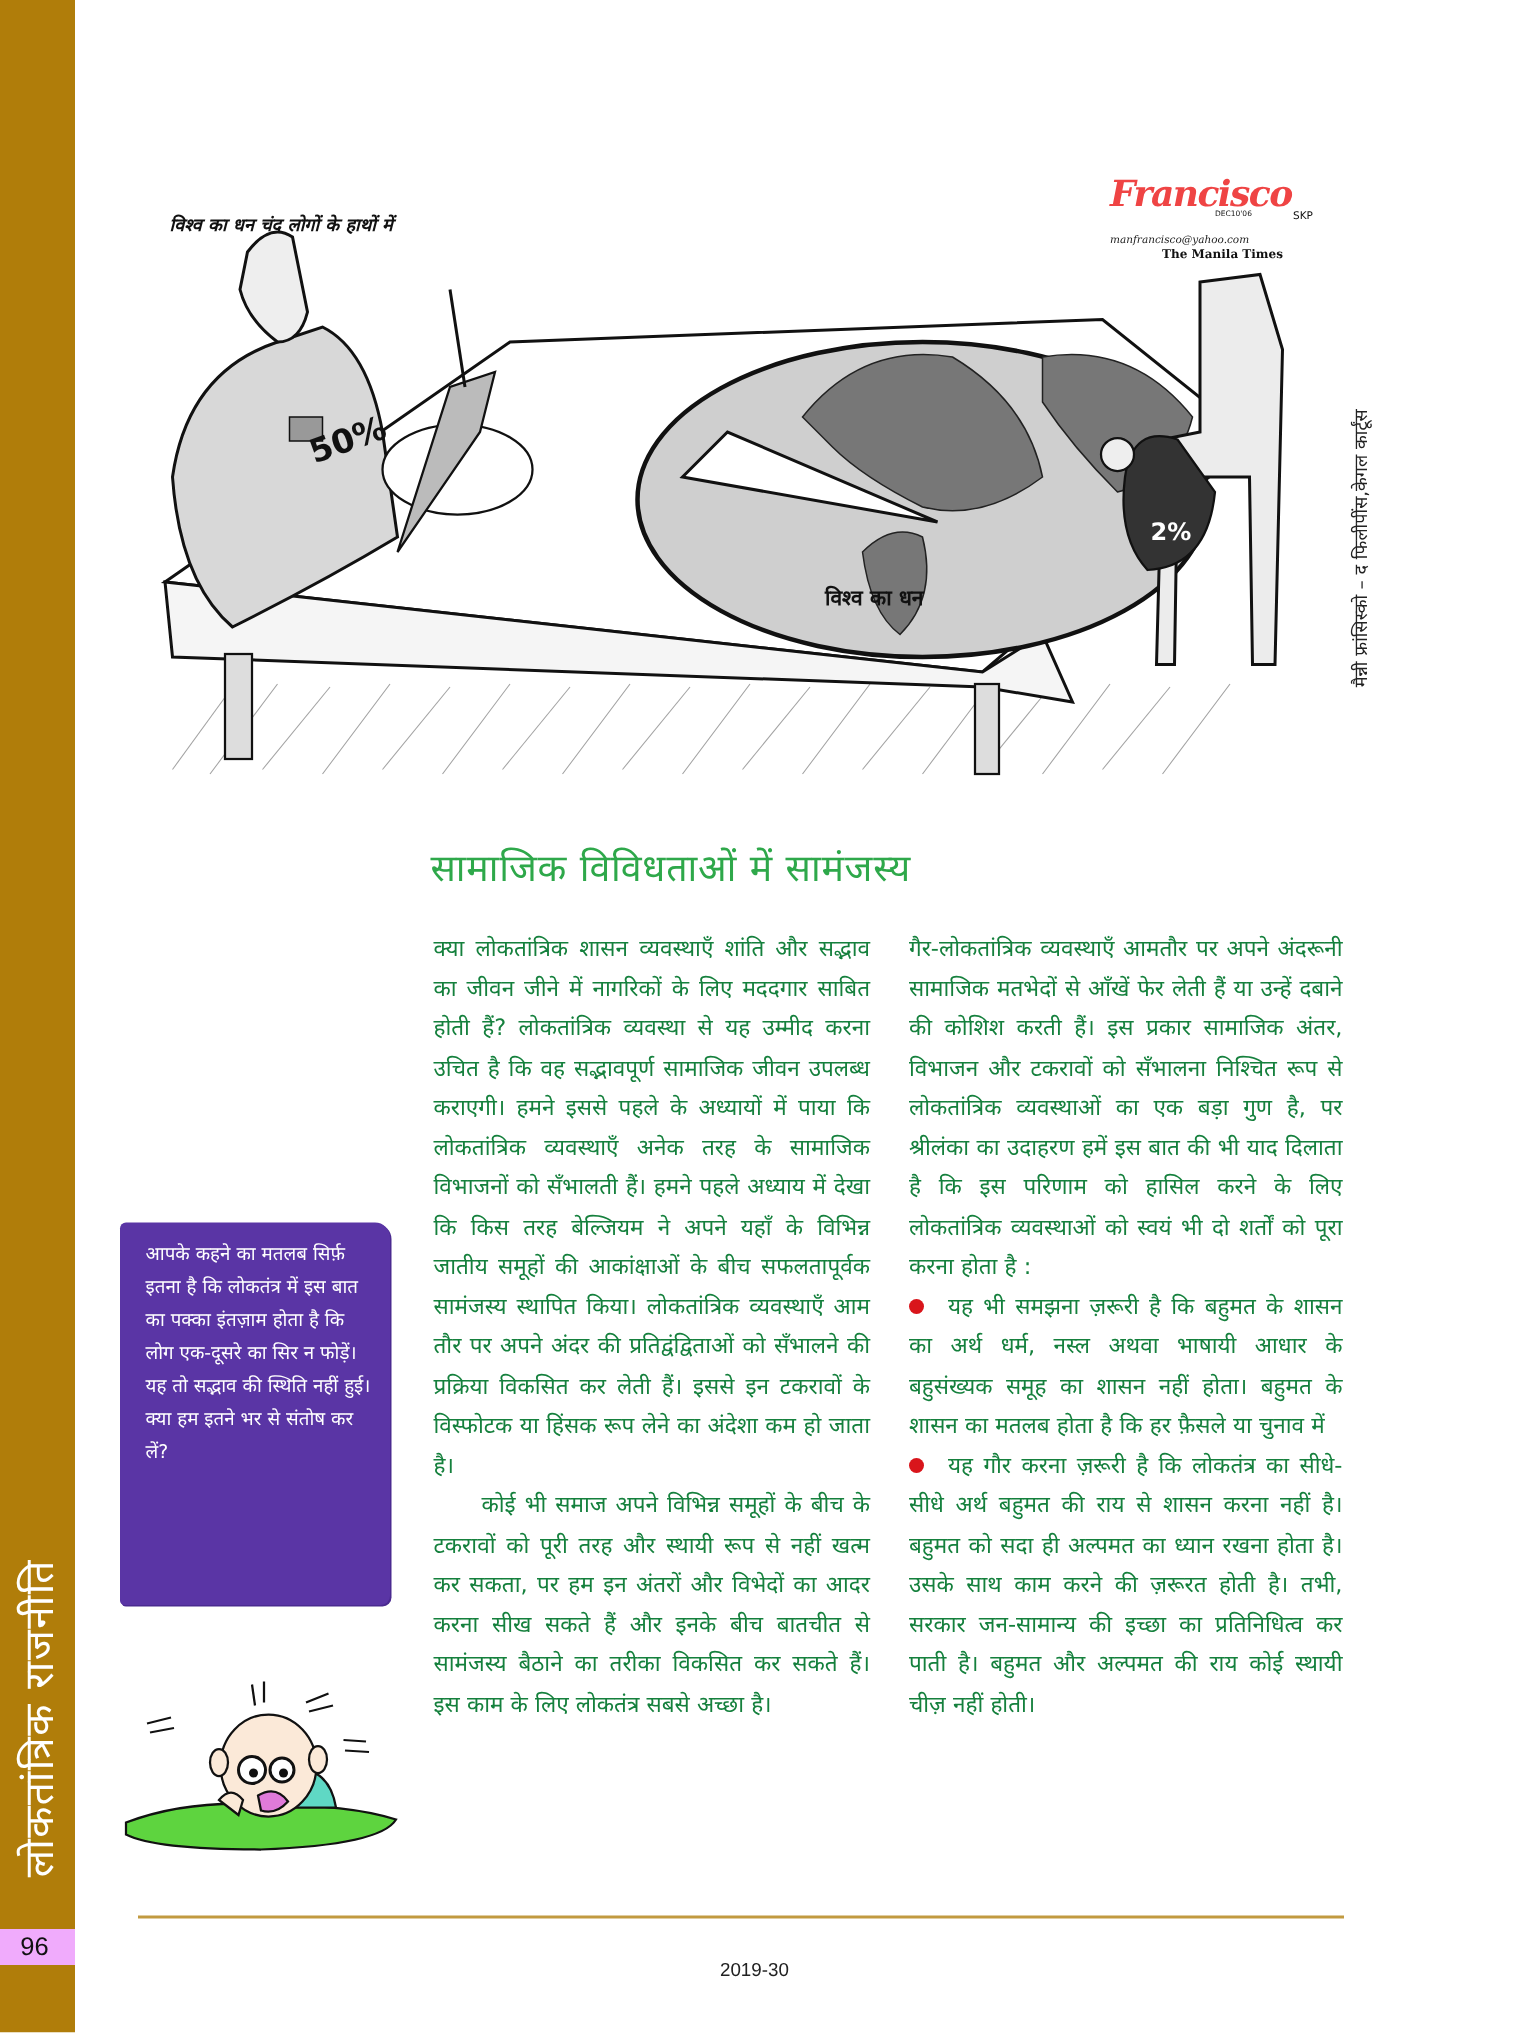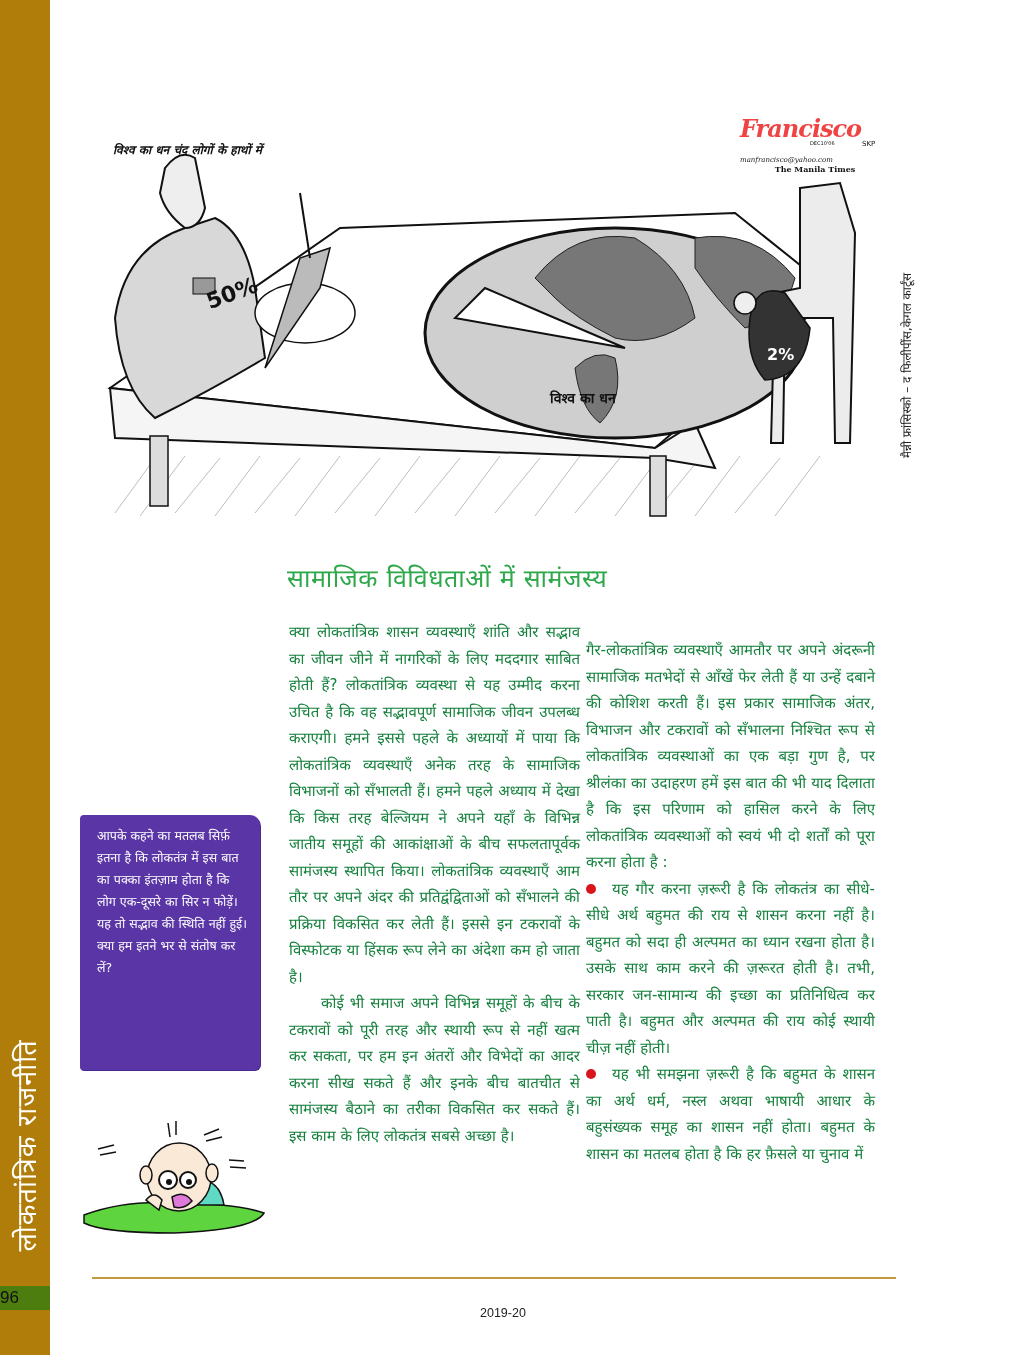--- a/index.html
+++ b/index.html
@@ -2,39 +2,39 @@
 <html><head>
   <meta charset="utf-8">
   <style>
     * { margin: 0; padding: 0; box-sizing: border-box; }
     html, body { width: 1016px; height: 1355px; background: #ffffff; overflow: hidden; }
     body { position: relative; font-family: "DejaVu Sans", sans-serif; color: #1a1a1a; }
 
     .side-band { position: absolute; left: 0; top: 0; width: 50px; height: 1355px; background: #b07d0a; }
     .side-band .vertical-title { position: absolute; left: 4px; top: 1040px; width: 42px; height: 210px; display: flex; align-items: center; justify-content: center; }
     .side-band .vertical-title span { display: block; transform: rotate(-90deg); white-space: nowrap; color: #ffffff; font-family: "DejaVu Sans", sans-serif; font-size: 27px; letter-spacing: 1px; font-weight: 300; }
-    .page-no-box { position: absolute; left: 0; top: 1286px; width: 50px; height: 24px; background: #4d7c0f; text-align: left; padding-right: 4px; font-family: "Liberation Sans", sans-serif; font-size: 17px; line-height: 24px; color: #111; }
+    .page-no-box { position: absolute; left: 0; top: 1286px; width: 50px; height: 24px; background: #f0abfc; text-align: center; padding-right: 4px; font-family: "Liberation Sans", sans-serif; font-size: 17px; line-height: 24px; color: #111; }
 
     .cartoon-caption { position: absolute; left: 93px; top: 141px; font-size: 12px; font-style: italic; font-weight: bold; color: #111; margin-left: 20px; }
     .cartoon { position: absolute; left: 95px; top: 118px; width: 790px; height: 415px; }
     .signature { position: absolute; left: 740px; top: 118px; width: 150px; height: 60px; }
     .sig-scrawl { font-family: "DejaVu Serif", serif; font-style: italic; font-size: 24px; font-weight: bold; letter-spacing: -1px; color: #ef4444; line-height: 22px; }
     .sig-date { position: absolute; left: 70px; top: 22px; font-size: 5px; color: #111; }
     .sig-skp { position: absolute; left: 122px; top: 22px; font-size: 7px; color: #111; text-align: right; }
     .sig-email { font-size: 7px; font-style: italic; color: #222; margin-top: 16px; font-family: "DejaVu Serif", serif; }
     .sig-paper { font-size: 8px; font-weight: bold; font-family: "DejaVu Serif", serif; color: #111; text-align: center; }
     .credit { position: absolute; left: 893px; top: 205px; width: 28px; height: 320px; display: flex; align-items: center; justify-content: center; }
     .credit span { display: block; transform: rotate(-90deg); white-space: nowrap; font-size: 12px; color: #222; }
 
     .section-title { position: absolute; left: 287px; top: 560px; font-size: 25px; color: #2ea84a; font-weight: normal; letter-spacing: 0.5px; }
 
     .col { position: absolute; font-size: 15px; line-height: 26.5px; color: #15803d; text-align: justify; }
     .col p { margin: 0; }
     .col-1 { left: 289px; top: 619px; width: 291px; }
-    .col-2 { left: 586px; top: 619px; width: 289px; margin-top: 18px; }
+    .col-2 { left: 606px; top: 619px; width: 289px; }
     .col-1 .para2 { text-indent: 32px; }
     .bullet-item { position: relative; text-indent: 26px; }
     .bullet-dot { position: absolute; left: 0; top: 8px; width: 10px; height: 10px; border-radius: 50%; background: #d9151b; }
 
     .purple-note { position: absolute; left: 80px; top: 815px; width: 180px; height: 255px; background: #5a35a5; border-radius: 4px 10px 6px 3px; padding: 10px 8px 8px 17px; color: #ffffff; font-size: 12.5px; line-height: 22px; box-shadow: 1px 1px 0 #4a2a90; }
 
     .kid-cartoon { position: absolute; left: 64px; top: 1105px; width: 210px; height: 130px; }
 
     .footer-rule { position: absolute; left: 92px; top: 1277px; width: 804px; height: 2px; background: #c19a40; }
     .footer-year { position: absolute; left: 480px; top: 1306px; font-family: "Liberation Sans", sans-serif; font-size: 12.5px; color: #222; }
@@ -119,25 +119,25 @@
 
 <div class="col col-1">
   <p>क्या लोकतांत्रिक शासन व्यवस्थाएँ शांति और सद्भाव का जीवन जीने में नागरिकों के लिए मददगार साबित होती हैं? लोकतांत्रिक व्यवस्था से यह उम्मीद करना उचित है कि वह सद्भावपूर्ण सामाजिक जीवन उपलब्ध कराएगी। हमने इससे पहले के अध्यायों में पाया कि लोकतांत्रिक व्यवस्थाएँ अनेक तरह के सामाजिक विभाजनों को सँभालती हैं। हमने पहले अध्याय में देखा कि किस तरह बेल्जियम ने अपने यहाँ के विभिन्न जातीय समूहों की आकांक्षाओं के बीच सफलतापूर्वक सामंजस्य स्थापित किया। लोकतांत्रिक व्यवस्थाएँ आम तौर पर अपने अंदर की प्रतिद्वंद्विताओं को सँभालने की प्रक्रिया विकसित कर लेती हैं। इससे इन टकरावों के विस्फोटक या हिंसक रूप लेने का अंदेशा कम हो जाता है।</p>
   <p class="para2">कोई भी समाज अपने विभिन्न समूहों के बीच के टकरावों को पूरी तरह और स्थायी रूप से नहीं खत्म कर सकता, पर हम इन अंतरों और विभेदों का आदर करना सीख सकते हैं और इनके बीच बातचीत से सामंजस्य बैठाने का तरीका विकसित कर सकते हैं। इस काम के लिए लोकतंत्र सबसे अच्छा है।</p>
 </div>
 
 <div class="col col-2">
   <p>गैर-लोकतांत्रिक व्यवस्थाएँ आमतौर पर अपने अंदरूनी सामाजिक मतभेदों से आँखें फेर लेती हैं या उन्हें दबाने की कोशिश करती हैं। इस प्रकार  सामाजिक अंतर, विभाजन और टकरावों को सँभालना निश्चित रूप से लोकतांत्रिक व्यवस्थाओं का एक बड़ा गुण है, पर श्रीलंका का उदाहरण हमें इस बात की भी याद दिलाता है कि इस परिणाम को हासिल करने के लिए लोकतांत्रिक व्यवस्थाओं को स्वयं भी दो शर्तों को पूरा करना होता है :</p>
   <p class="bullet-item">
     <span class="bullet-dot"></span>
-    <span>यह गौर करना ज़रूरी है कि लोकतंत्र का सीधे-सीधे अर्थ बहुमत की राय से शासन करना नहीं है। बहुमत को सदा ही अल्पमत का ध्यान रखना होता है। उसके साथ काम करने की ज़रूरत होती है। तभी, सरकार जन-सामान्य की इच्छा का प्रतिनिधित्व कर पाती है। बहुमत और अल्पमत की राय कोई स्थायी चीज़ नहीं होती।</span>
+    <span>यह भी समझना ज़रूरी है कि बहुमत के शासन का अर्थ धर्म, नस्ल अथवा भाषायी आधार के बहुसंख्यक समूह का शासन नहीं होता। बहुमत के शासन का मतलब होता है कि हर फ़ैसले या चुनाव में</span>
   </p>
   <p class="bullet-item">
     <span class="bullet-dot"></span>
-    <span>यह भी समझना ज़रूरी है कि बहुमत के शासन का अर्थ धर्म, नस्ल अथवा भाषायी आधार के बहुसंख्यक समूह का शासन नहीं होता। बहुमत के शासन का मतलब होता है कि हर फ़ैसले या चुनाव में</span>
+    <span>यह गौर करना ज़रूरी है कि लोकतंत्र का सीधे-सीधे अर्थ बहुमत की राय से शासन करना नहीं है। बहुमत को सदा ही अल्पमत का ध्यान रखना होता है। उसके साथ काम करने की ज़रूरत होती है। तभी, सरकार जन-सामान्य की इच्छा का प्रतिनिधित्व कर पाती है। बहुमत और अल्पमत की राय कोई स्थायी चीज़ नहीं होती।</span>
   </p>
 </div>
 
 <div class="purple-note">
   <span>आपके कहने का मतलब सिर्फ़ इतना है कि लोकतंत्र में इस बात का पक्का इंतज़ाम होता है कि लोग एक-दूसरे का सिर न फोड़ें। यह तो सद्भाव की स्थिति नहीं हुई। क्या हम इतने भर से संतोष कर लें?</span>
 </div>
 
 <svg class="kid-cartoon" viewBox="0 0 210 130" xmlns="http://www.w3.org/2000/svg">
   <path d="M20 110 Q60 95 110 98 Q170 98 200 108 Q190 125 110 128 Q40 128 20 118 Z" fill="#5ed43f" stroke="#111" stroke-width="1.5"></path>
   <path d="M125 75 Q155 70 160 100 L115 100 Z" fill="#5fd8c4" stroke="#111" stroke-width="1.5"></path>
@@ -156,13 +156,13 @@
     <line x1="34" y1="44" x2="50" y2="40"></line>
       <line x1="36" y1="50" x2="52" y2="47"></line>
     <line x1="140" y1="30" x2="155" y2="24"></line>
       <line x1="142" y1="36" x2="158" y2="32"></line>
     <line x1="165" y1="55" x2="180" y2="56"></line>
       <line x1="166" y1="62" x2="182" y2="63"></line>
   </g>
 </svg>
 
 <div class="footer-rule"></div>
-<div class="footer-year">2019-20</div>
+<div class="footer-year">2019-30</div>
 
 </body></html>

